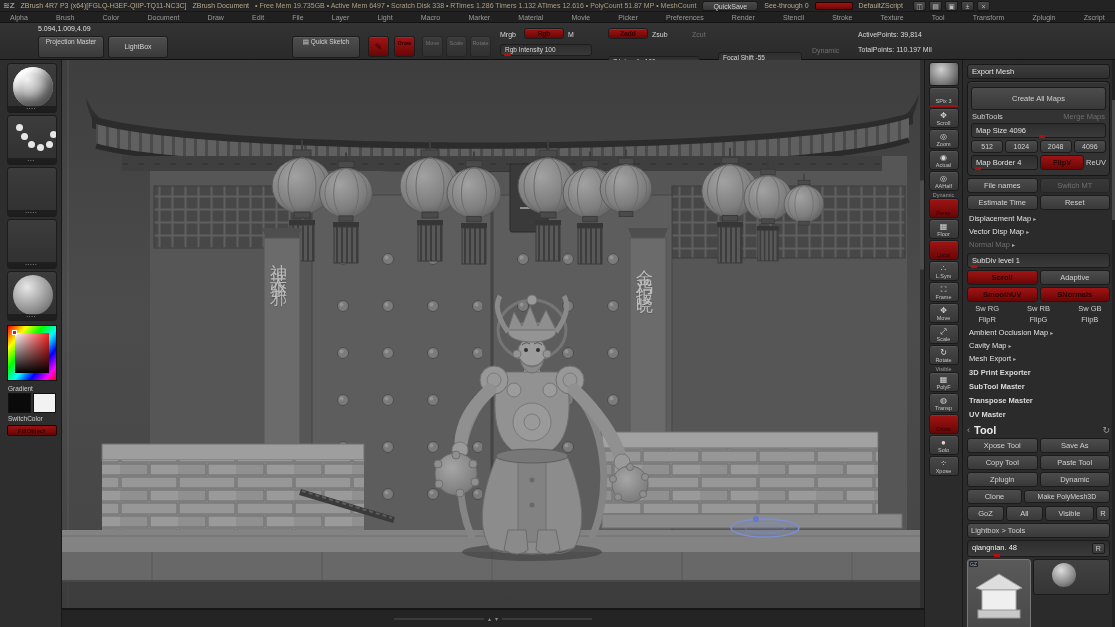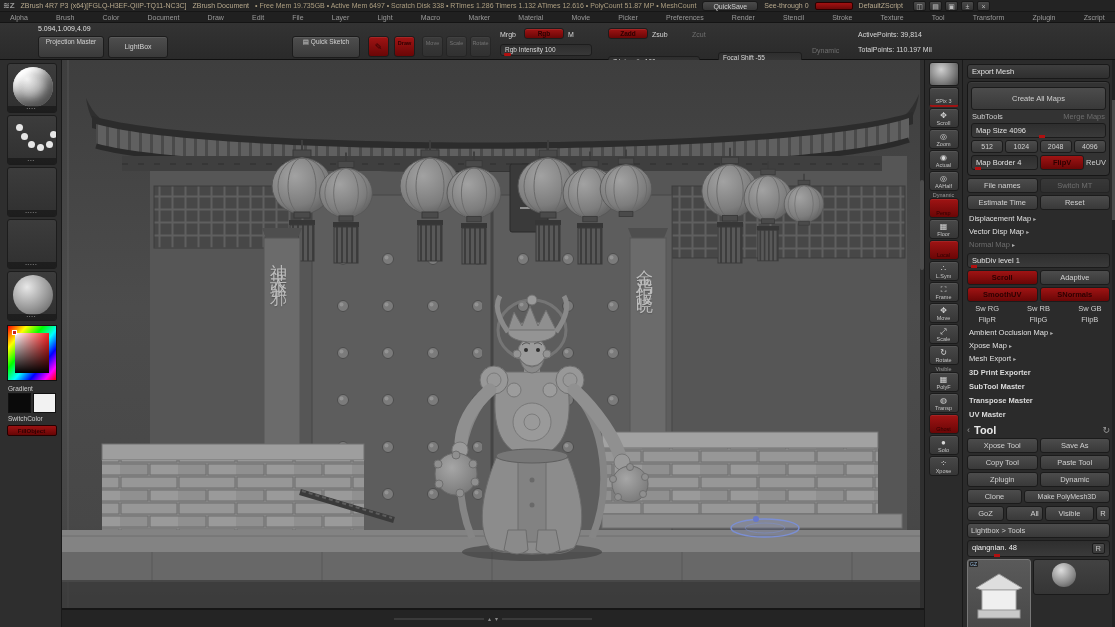--- a/index.html
+++ b/index.html
@@ -625,21 +625,21 @@
         <span>Sw GB</span>
       </div>
       <div class="tri-row">
         <span>FlipR</span>
         <span>FlipG</span>
         <span>FlipB</span>
       </div>
       <div class="arrow-item">
         <span>Ambient Occlusion Map</span> <span class="ar">▸</span></div>
       <div class="arrow-item">
-        <span>Xpose Map</span> <span class="ar">▸</span></div>
+        <span>Cavity Map</span> <span class="ar">▸</span></div>
       <div class="arrow-item">
         <span>Mesh Export</span> <span class="ar">▸</span></div>
       <div class="plug-item">3D Print Exporter</div>
       <div class="plug-item">SubTool Master</div>
       <div class="plug-item">Transpose Master</div>
       <div class="plug-item">UV Master</div>
       <div class="tool-hdr">
         <span class="nav">‹</span>
         <span class="t">Tool</span>
         <span class="nav">↻</span>
@@ -655,21 +655,21 @@
       <div class="row">
         <div class="pbtn">Zplugin</div>
         <div class="pbtn">Dynamic</div>
       </div>
       <div class="row">
         <div class="pbtn" style="flex:0.6;">Clone</div>
         <div class="pbtn" style="font-size:7px;">Make PolyMesh3D</div>
       </div>
       <div class="row">
         <div class="pbtn" style="flex:0.7;">GoZ</div>
-        <div class="pbtn" style="flex:0.7;text-align:right;">All</div>
+        <div class="pbtn" style="flex:0.7;">All</div>
         <div class="pbtn">Visible</div>
         <div class="pbtn sq">R</div>
       </div>
       <div class="row">
           <div class="pbtn" style="text-align:left;">Lightbox &gt; Tools</div>
         </div>
       <div class="toolname">
         <span>qiangnian. 48</span>
         <span class="rbtn">R</span>
         <span class="notch"></span>

